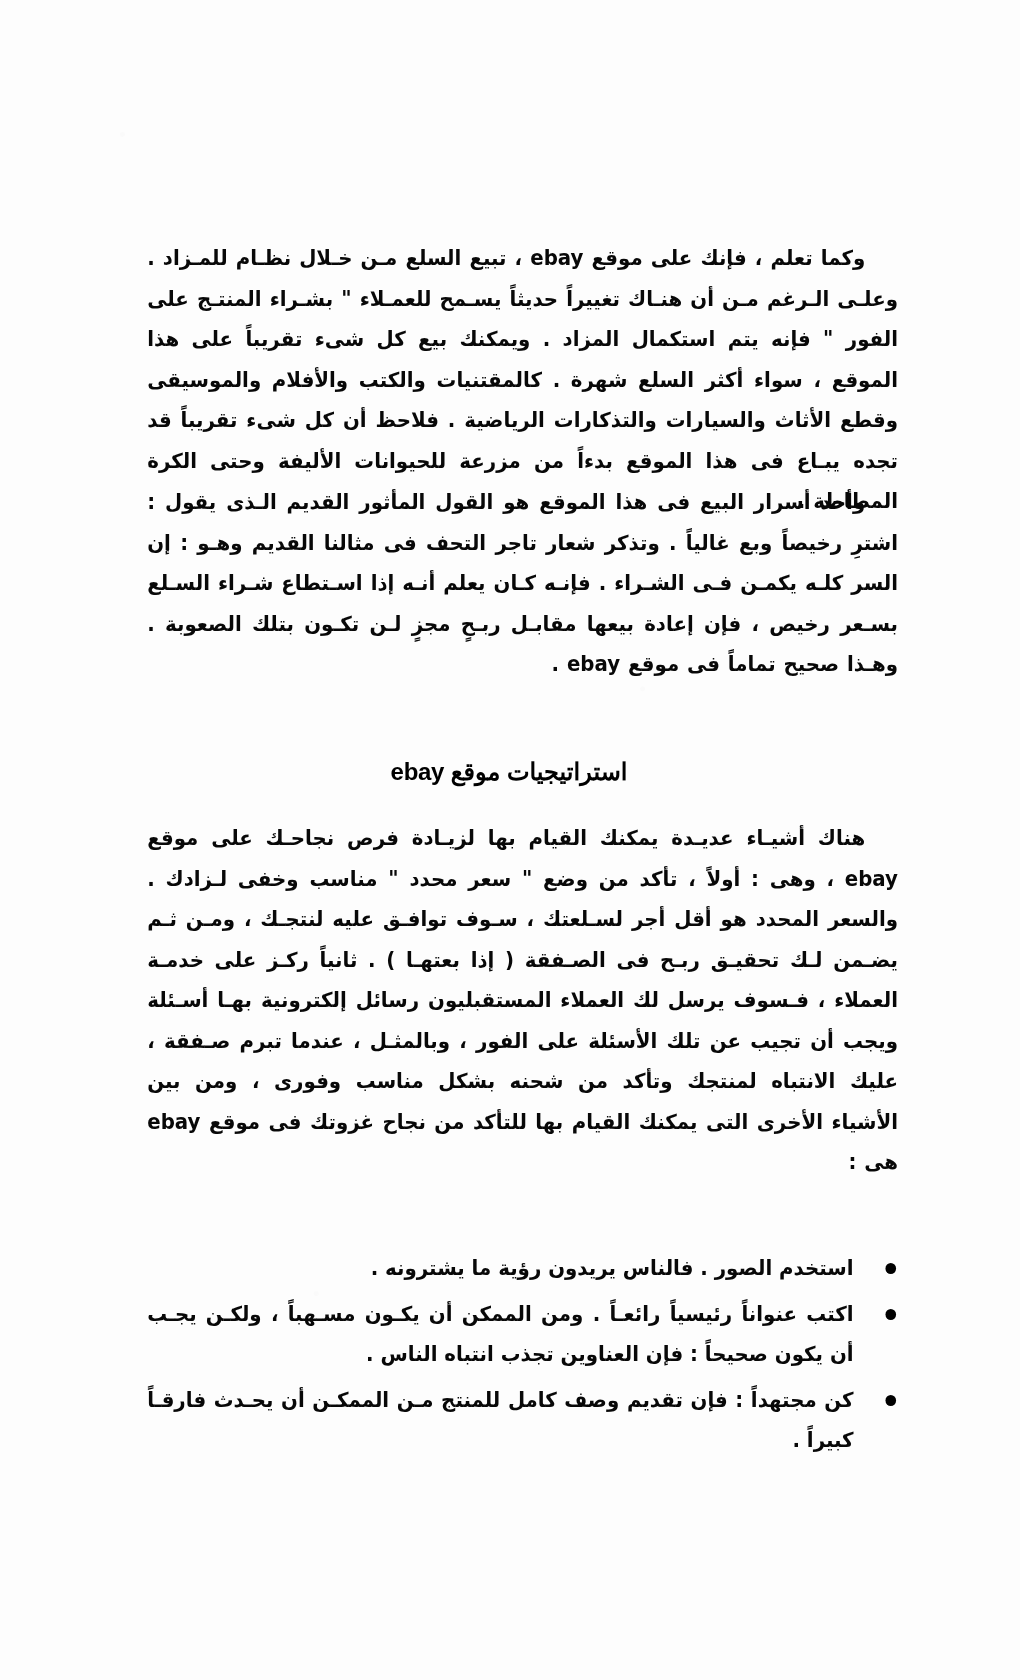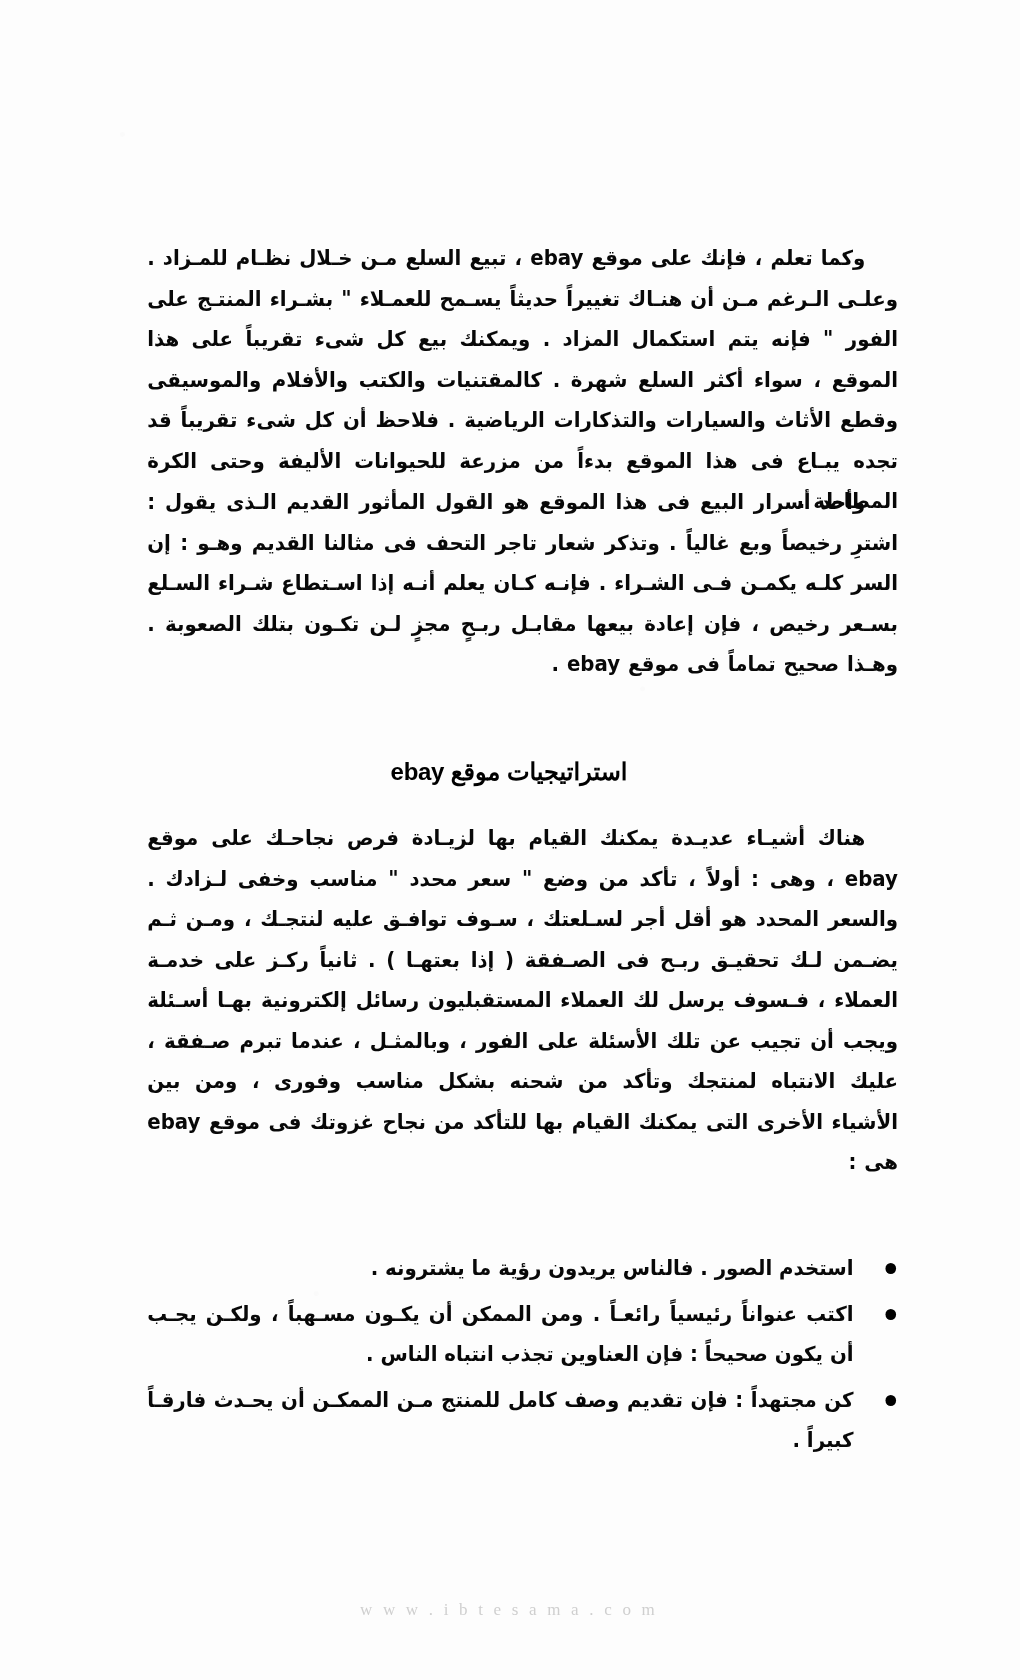--- a/index.html
+++ b/index.html
@@ -193,16 +193,15 @@
       <li class="bullet-item">
         <span class="bullet-marker"></span>
         <span>اكتب عنواناً رئيسياً رائعـاً . ومن الممكن أن يكـون مسـهباً ، ولكـن يجـب أن يكون صحيحاً : فإن العناوين تجذب انتباه الناس .</span>
       </li>
       <li class="bullet-item">
         <span class="bullet-marker"></span>
         <span>كن مجتهداً : فإن تقديم وصف كامل للمنتج مـن الممكـن أن يحـدث فارقـاً كبيراً .</span>
       </li>
     </ul>
 
-    <div class="footer-watermark">w w w . i b t e s a m a . c o m</div>
 
   </div>
 </div>
 
 </body></html>

